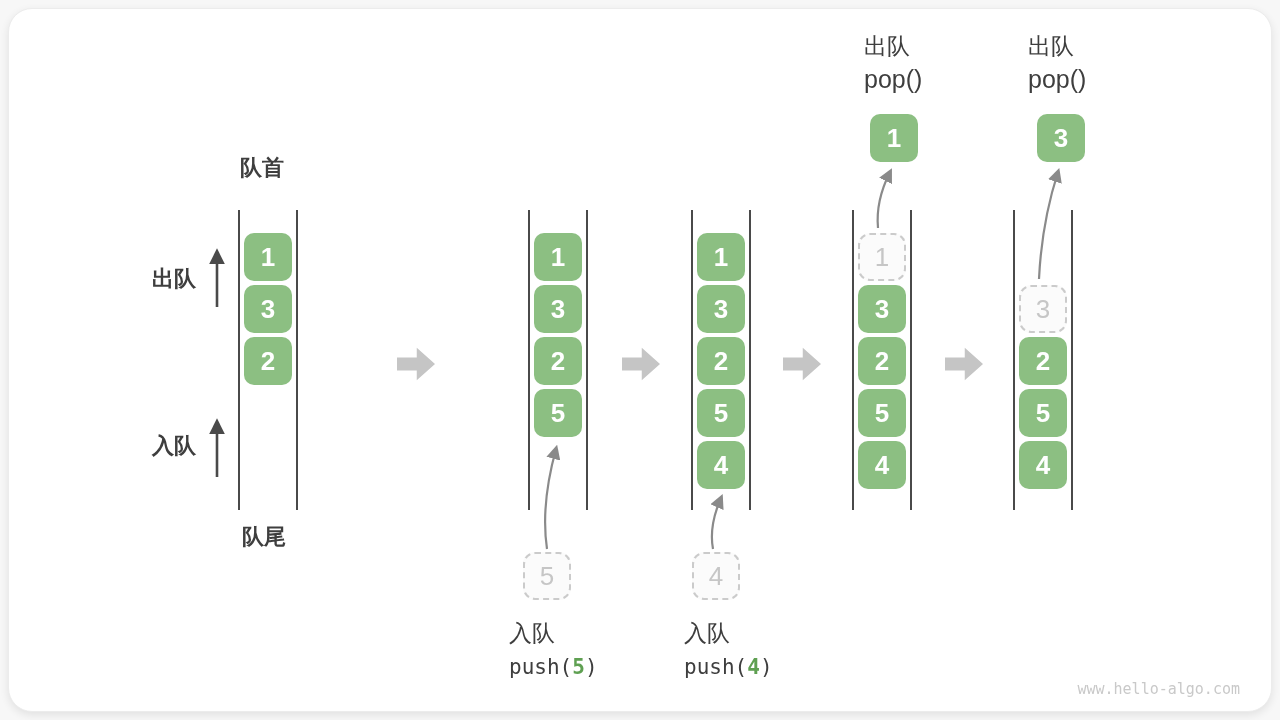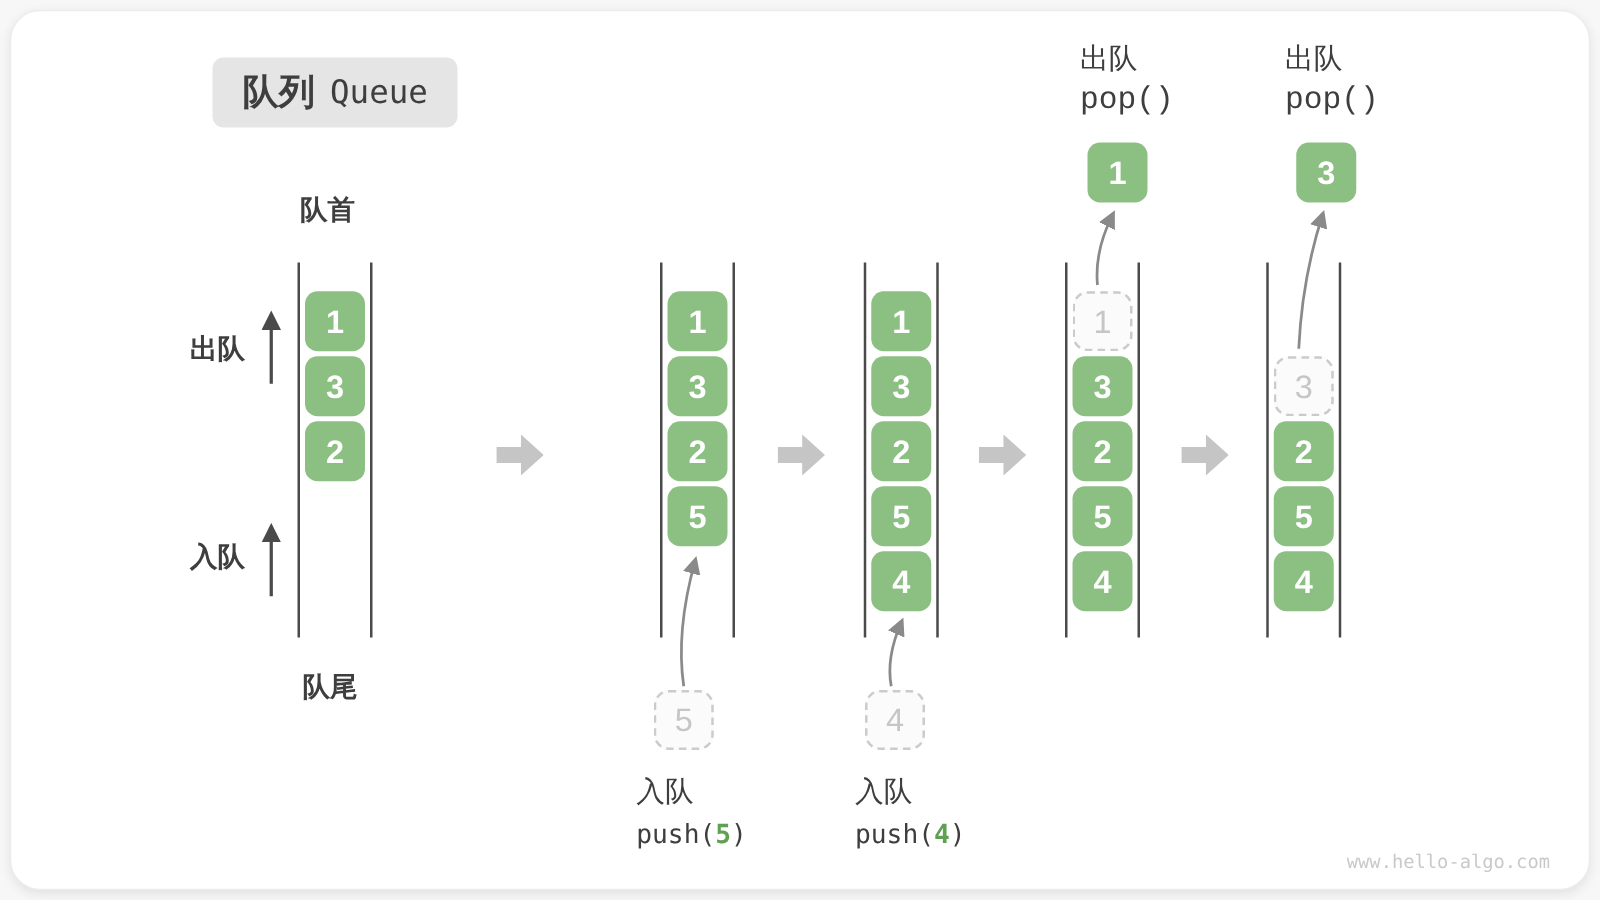--- a/index.html
+++ b/index.html
@@ -23,21 +23,21 @@
        display:flex;align-items:center;justify-content:center;
        font-size:26px;font-weight:bold;}
   .box.solid{background:var(--green);color:#ffffff;}
   .box.dashed{background:#fbfbfb;border:2px dashed var(--dash-border);
               color:var(--dash-text);font-weight:normal;border-radius:12px;}
 
   .block-arrow{position:absolute;top:347px;width:38px;height:34px;background:var(--block-arrow);
        clip-path:polygon(0 31%,52% 31%,52% 2%,100% 50%,52% 98%,52% 69%,0 69%);}
 
   .op-label{position:absolute;color:var(--ink);line-height:33px;font-size:23px;white-space:nowrap;}
-  .op-label .code{font-family:Liberation Mono, monospace;font-size:25px;color:var(--ink);}
+  .op-label .code{font-family:Liberation Sans, sans-serif;font-size:25px;color:var(--ink);}
   .caption{position:absolute;top:616px;color:var(--ink);line-height:34px;font-size:23px;white-space:nowrap;}
   .caption .code{font-family:"DejaVu Sans Mono",monospace;font-size:21px;color:var(--ink);}
   .caption .arg{color:var(--arg-green);font-weight:bold;}
 
   #overlay{position:absolute;inset:0;pointer-events:none;}
   .curve{fill:none;stroke:var(--arrow);stroke-width:2.2px;}
   .uparrow{fill:none;stroke:var(--line);stroke-width:2.6px;}
 
   .watermark{position:absolute;right:40px;bottom:22px;
        font-family:"DejaVu Sans Mono",monospace;font-size:15px;color:var(--watermark);text-align:right;}
@@ -60,27 +60,23 @@
         </marker>
       </defs>
     <path d="M547,549 C542,515 548,478 556,449" class="curve" marker-end="url(#ah-gray)"></path>
         <path d="M713,549 C710,533 714,514 721,498" class="curve" marker-end="url(#ah-gray)"></path>
         <path d="M878,228 C876,207 882,188 890,172" class="curve" marker-end="url(#ah-gray)"></path>
         <path d="M1039,279 C1041,237 1049,200 1058,172" class="curve" marker-end="url(#ah-gray)"></path>
         <path d="M217,307 L217,253" class="uparrow" marker-end="url(#ah-dark)"></path>
         <path d="M217,477 L217,423" class="uparrow" marker-end="url(#ah-dark)"></path>
       </svg>
 
-    <div class="badge">
-      <span class="zh">队列</span>
-      <span class="en">Queue</span>
-    </div>
 
     <div class="side-label" style="left:240px;top:153px;">队首</div>
-    <div class="side-label" style="left:242px;top:535px;">队尾</div>
+    <div class="side-label" style="left:242px;top:522px;">队尾</div>
     <div class="side-label" style="left:152px;top:264px;">出队</div>
     <div class="side-label" style="left:152px;top:431px;">入队</div>
 
     <div class="watermark">www.hello-algo.com</div>
   <div class="column" style="left: 238px;"></div>
       <div class="box solid" style="left: 244px; top: 233px;">1</div>
       <div class="box solid" style="left: 244px; top: 285px;">3</div>
       <div class="box solid" style="left: 244px; top: 337px;">2</div>
       <div class="column" style="left: 528px;"></div>
       <div class="box solid" style="left: 534px; top: 233px;">1</div>

